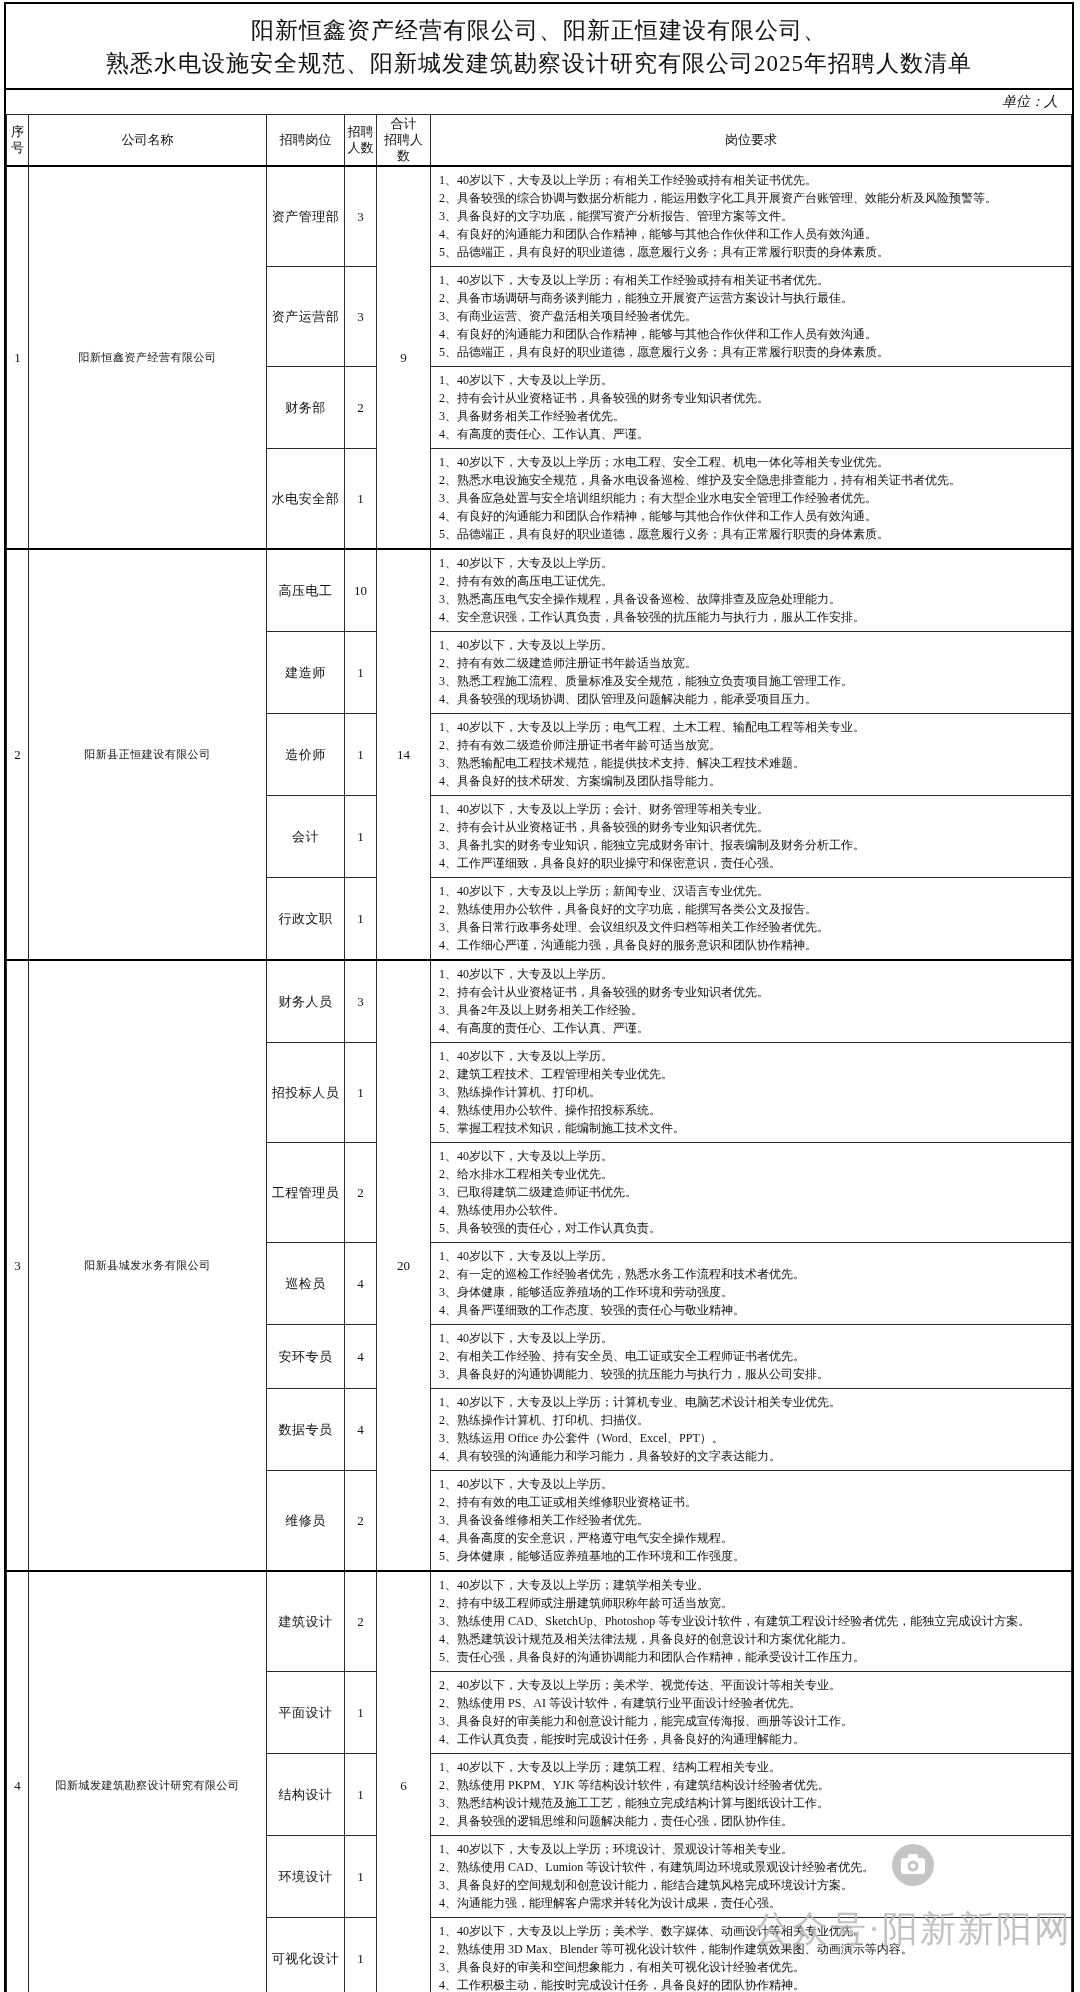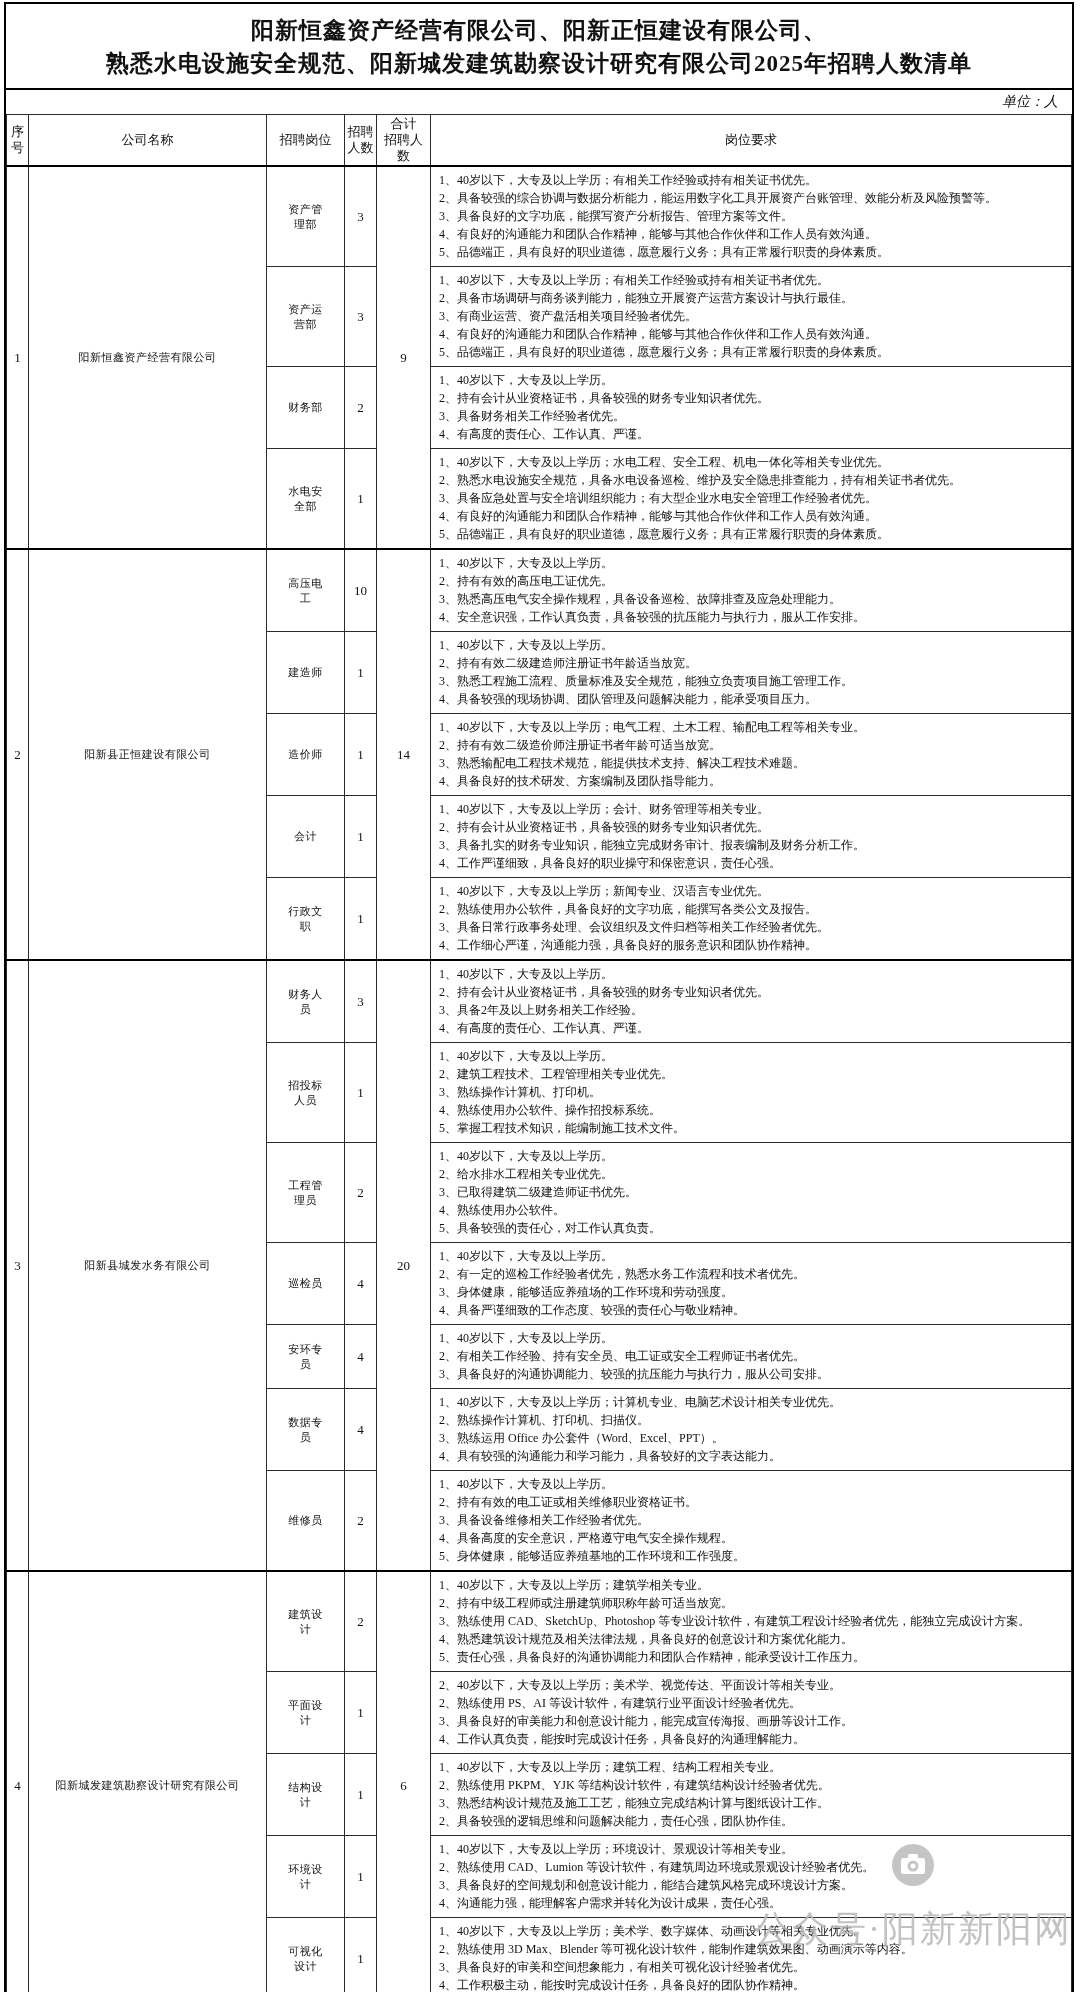--- a/index.html
+++ b/index.html
@@ -6,38 +6,38 @@
   body{
     width:1080px;min-height:1992px;position:relative;
     font-family:"Liberation Serif","DejaVu Serif",serif;
     color:#111;
   }
   .sheet{
     position:absolute;left:4px;top:2px;width:1070px;min-height:1978px;
     border:2px solid #000;box-sizing:border-box;background:#fff;
   }
   .title-block{padding-top:10px;text-align:center;}
-  .title-line{font-size:23px;line-height:33px;letter-spacing:1px;font-weight:700;text-align:center;}
+  .title-line{font-size:23px;line-height:33px;letter-spacing:1px;font-weight:400;text-align:center;}
   .unit-row{
     border-top:2px solid #000;margin-top:8px;
     text-align:right;font-size:14px;padding:3px 14px 3px 0;font-style:italic;
   }
   table.grid{
     width:100%;border-collapse:collapse;table-layout:fixed;
   }
   .grid th,.grid td{
     border:1px solid #2b2b2b;vertical-align:middle;box-sizing:border-box;
   }
   .grid thead th{
     height:42px;font-weight:normal;font-size:13px;text-align:center;
     white-space:pre-line;line-height:16px;padding:1px;overflow:hidden;
   }
   .num-cell{ text-align:center;font-size:13px; }
   .company-cell{ text-align:center;font-size:11px;letter-spacing:0.5px; }
-  .pos-cell{ text-align:center;font-size:11px;letter-spacing:0.5px;padding:16px; }
+  .pos-cell{ text-align:center;font-size:13px;letter-spacing:0.5px;padding:2px; }
   .count-cell{ text-align:center;font-size:13px; }
   .total-cell{ text-align:center;font-size:13px; }
   .req-cell{ padding:4px 0 5px 8px;font-size:12px;line-height:18px; }
   .req-line{ white-space:normal; }
   .group-start td{ border-top:2px solid #000; }
   .watermark{
     position:absolute;right:8px;bottom:38px;
     display:flex;align-items:center;gap:8px;
     font-size:36px;letter-spacing:2px;
     pointer-events:none;opacity:0.85;

